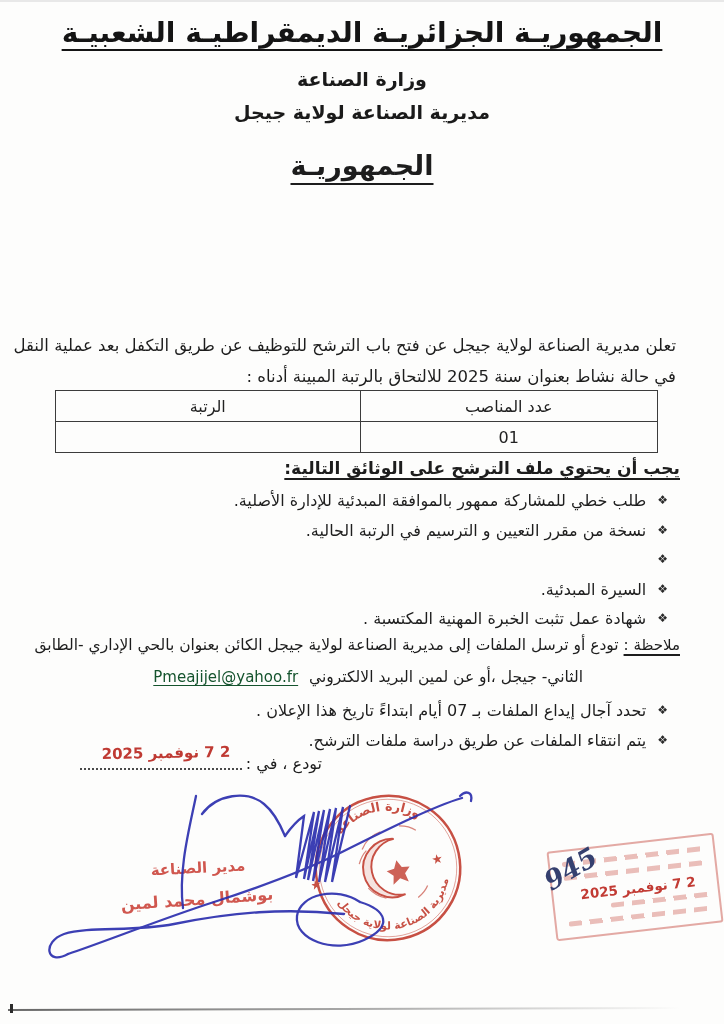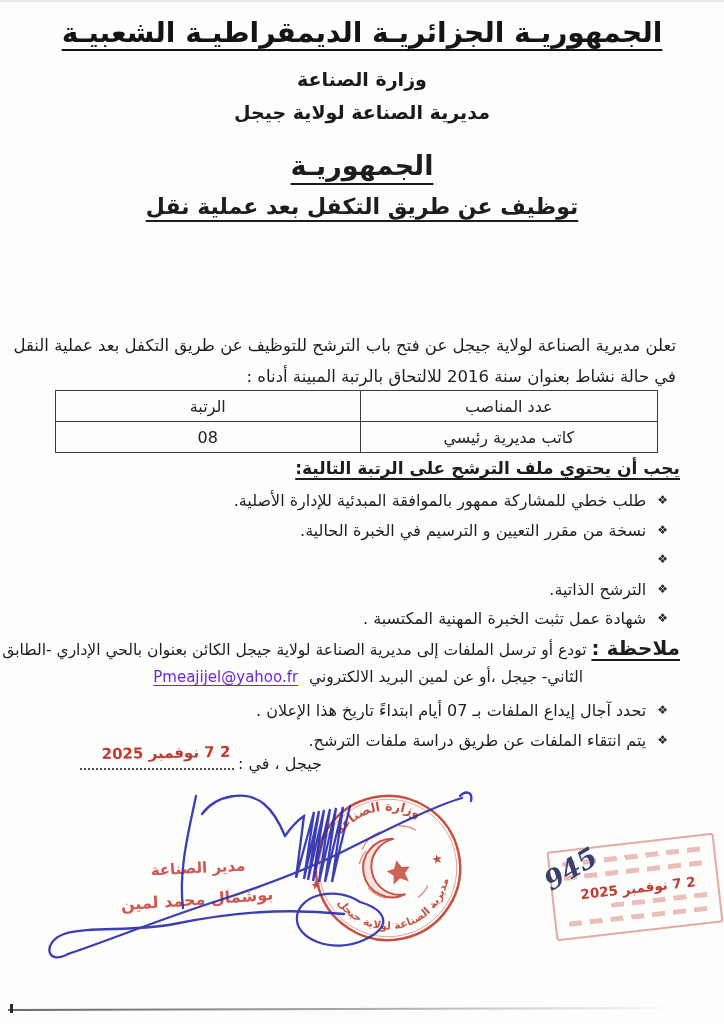--- a/index.html
+++ b/index.html
@@ -64,28 +64,28 @@
     display:flex;align-items:flex-start;gap:11px;
     font-size:16px;line-height:19px;margin-bottom:10.5px;color:#1e1e1e;
   }
   ul.blist .marker{font-size:12px;line-height:19px;color:#2a2a2a;flex:0 0 auto;}
   .docs-list{top:489px;right:56px;left:40px;}
   .deadline-list{top:699px;right:56px;left:40px;}
 
   
   .note-line1{top:634px;right:44px;font-size:15.5px;}
   .note-label{
-    font-weight:bold;font-size:20px;
+    font-weight:normal;font-size:15px;
     text-decoration:underline;text-decoration-thickness:1.6px;text-underline-offset:4px;
   }
   .note-line2{top:666px;right:141px;font-size:15.5px;}
   .email{
     direction:ltr;unicode-bidi:embed;display:inline-block;
     font-size:15px;text-decoration:underline;text-underline-offset:3px;
-    margin-right:6px;color:#6d28d9;
+    margin-right:6px;color:#14532d;
   }
 
   
   .date-row{top:752px;left:80px;width:242px;display:flex;direction:rtl;align-items:flex-end;}
   .place-label{font-size:16px;white-space:nowrap;flex:0 0 auto;padding-bottom:2px;}
   .dotline{flex:1 1 auto;border-bottom:2px dotted #4a4a4a;margin:0 4px 5px 0;height:1px;}
   .red-date{
     top:742px;left:92px;width:148px;text-align:center;
     color:#bf3a33;font-weight:bold;font-size:15px;letter-spacing:1.5px;
     white-space:nowrap;transform:rotate(-1deg);
@@ -135,51 +135,49 @@
 </style>
 </head>
 <body>
 
 <div class="page">
 
   <div class="abs center republic-title nowrap">الجمهوريـة الجزائريـة الديمقراطيـة الشعبيـة</div>
   <div class="abs center ministry-title">وزارة الصناعة</div>
   <div class="abs center directorate-title">مديرية الصناعة لولاية جيجل</div>
   <div class="abs center ann-title">الجمهوريـة</div>
-  <div class="abs center ann-subtitle">توظيف عن طريق التكفل بعد عملية نقل</div>
 
   <div class="abs intro">
     <div class="line">تعلن مديرية الصناعة لولاية جيجل عن فتح باب الترشح للتوظيف عن طريق التكفل بعد عملية النقل</div>
-    <div class="line line2">في حالة نشاط بعنوان سنة 2016 للالتحاق بالرتبة المبينة أدناه :</div>
+    <div class="line line2">في حالة نشاط بعنوان سنة 2025 للالتحاق بالرتبة المبينة أدناه :</div>
   </div>
 
   <div class="abs tbl">
     <div class="cell">عدد المناصب</div>
     <div class="cell">الرتبة</div>
-    <div class="cell r2">كاتب مديرية رئيسي</div>
-    <div class="cell r2">08</div>
-  </div>
-
-  <div class="abs docs-heading nowrap">يجب أن يحتوي ملف الترشح على الرتبة التالية:</div>
+    <div class="cell r2">01</div>
+  </div>
+
+  <div class="abs docs-heading nowrap">يجب أن يحتوي ملف الترشح على الوثائق التالية:</div>
 
   <ul class="abs blist docs-list">
     <li>
       <span class="marker">❖</span>
       <span>طلب خطي للمشاركة ممهور بالموافقة المبدئية للإدارة الأصلية.</span>
     </li>
     <li>
       <span class="marker">❖</span>
-      <span>نسخة من مقرر التعيين و الترسيم في الخبرة الحالية.</span>
-    </li>
-    <li>
-      <span class="marker">❖</span>
-    </li>
-    <li>
-      <span class="marker">❖</span>
-      <span>الترشح الذاتية.</span>
+      <span>نسخة من مقرر التعيين و الترسيم في الرتبة الحالية.</span>
+    </li>
+    <li>
+      <span class="marker">❖</span>
+    </li>
+    <li>
+      <span class="marker">❖</span>
+      <span>السيرة المبدئية.</span>
     </li>
     <li>
       <span class="marker">❖</span>
       <span>شهادة عمل تثبت الخبرة المهنية المكتسبة .</span>
     </li>
   </ul>
 
   <div class="abs note-line1 nowrap">
     <span class="note-label">ملاحظة :</span>
     <span>تودع أو ترسل الملفات إلى مديرية الصناعة لولاية جيجل الكائن بعنوان بالحي الإداري -الطابق</span>
@@ -194,21 +192,21 @@
       <span class="marker">❖</span>
       <span>تحدد آجال إيداع الملفات بـ 07 أيام ابتداءً تاريخ هذا الإعلان .</span>
     </li>
     <li>
       <span class="marker">❖</span>
       <span>يتم انتقاء الملفات عن طريق دراسة ملفات الترشح.</span>
     </li>
   </ul>
 
   <div class="abs date-row">
-    <span class="place-label">جيجل ، في :</span>
+    <span class="place-label">تودع ، في :</span>
     <span class="dotline"></span>
   </div>
   <div class="abs red-date">2 7 نوفمبر 2025</div>
 
   <svg class="abs round-stamp" viewBox="0 0 160 160">
     <circle cx="80" cy="80" r="74" fill="none" stroke="#c0392b" stroke-width="2.6"></circle>
     <circle cx="80" cy="80" r="70.5" fill="none" stroke="#c0392b" stroke-width="0.9" opacity="0.55"></circle>
     <path id="arcTop" d="M 21,80 A 59,59 0 0 1 139,80" fill="none"></path>
     <path id="arcBot" d="M 17,80 A 63,63 0 0 0 143,80" fill="none"></path>
     <text font-size="13" font-weight="bold" fill="#c0392b" text-anchor="middle">

